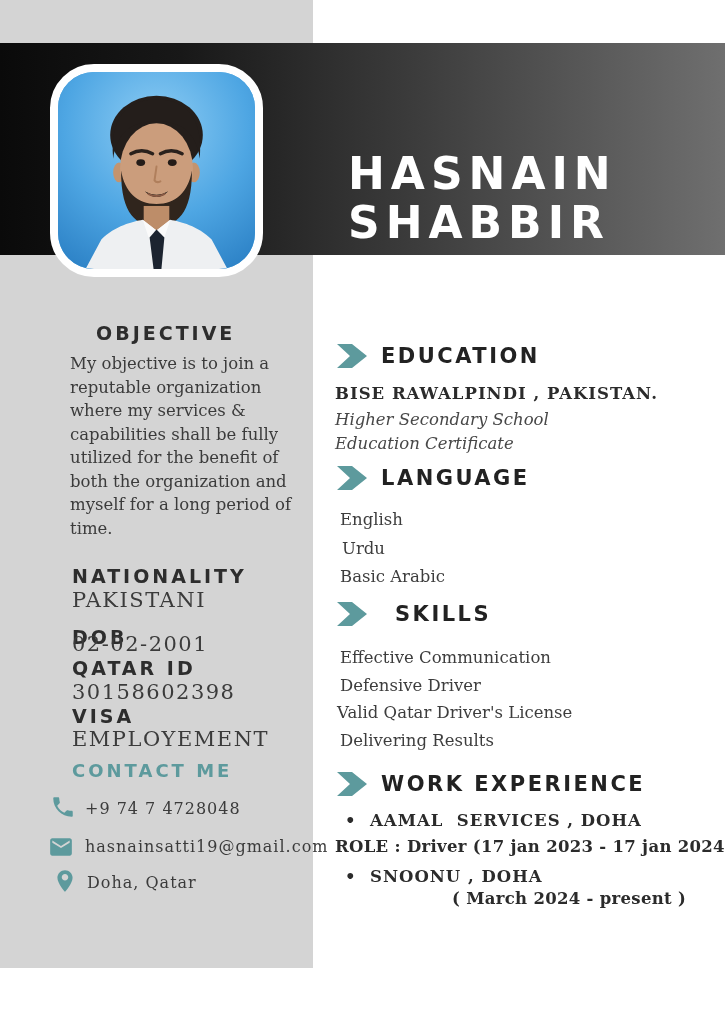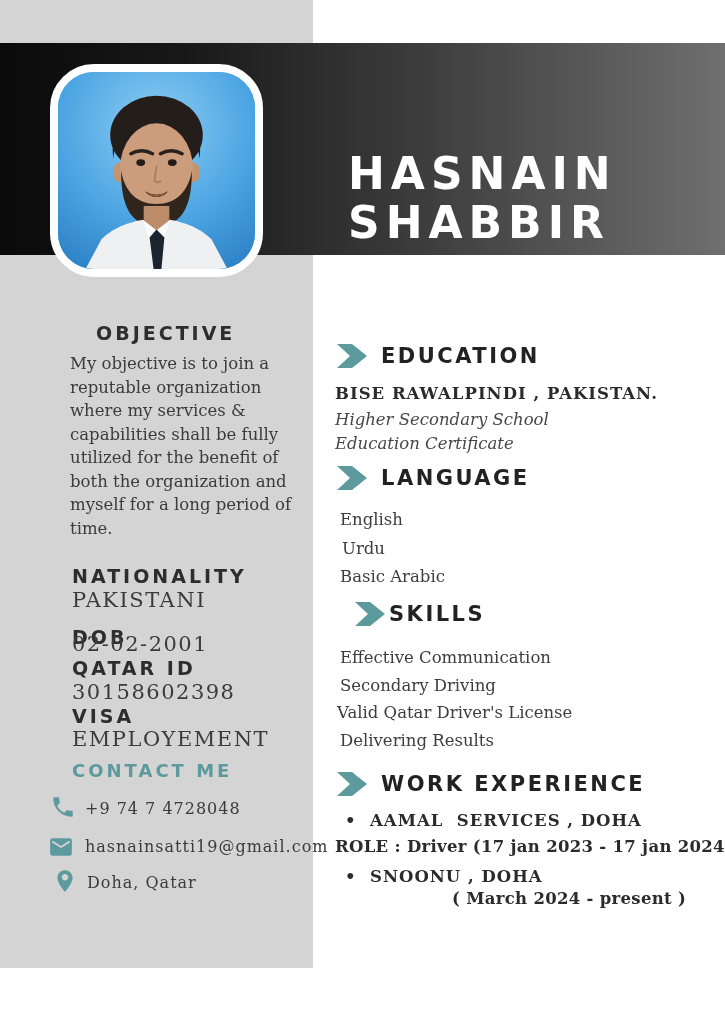--- a/index.html
+++ b/index.html
@@ -137,30 +137,30 @@
       <svg viewBox="0 0 30 24">
           <polygon fill="#5d9a9d" points="0,0 15,0 30,12 15,24 0,24 13,12"></polygon>
         </svg>
     </span>
     <span class="sec-label">LANGUAGE</span>
   </div>
   <div class="r-line" style="left:340px;top:510px;">English</div>
   <div class="r-line" style="left:342px;top:539px;">Urdu</div>
   <div class="r-line" style="left:340px;top:567px;">Basic Arabic</div>
 
-  <div class="sec-head" style="left:355px;top:602px;gap:4px;">
+  <div class="sec-head" style="left:337px;top:602px;gap:28px;">
     <span class="arrow">
       <svg viewBox="0 0 30 24">
           <polygon fill="#5d9a9d" points="0,0 15,0 30,12 15,24 0,24 13,12"></polygon>
         </svg>
     </span>
     <span class="sec-label">SKILLS</span>
   </div>
   <div class="r-line" style="left:340px;top:648px;">Effective Communication</div>
-  <div class="r-line" style="left:340px;top:676px;">Secondary Driving</div>
+  <div class="r-line" style="left:340px;top:676px;">Defensive Driver</div>
   <div class="r-line" style="left:337px;top:703px;">Valid Qatar Driver's License</div>
   <div class="r-line" style="left:340px;top:731px;">Delivering Results</div>
 
   <div class="sec-head" style="left:337px;top:772px;">
     <span class="arrow">
       <svg viewBox="0 0 30 24">
           <polygon fill="#5d9a9d" points="0,0 15,0 30,12 15,24 0,24 13,12"></polygon>
         </svg>
     </span>
     <span class="sec-label">WORK  EXPERIENCE</span>

